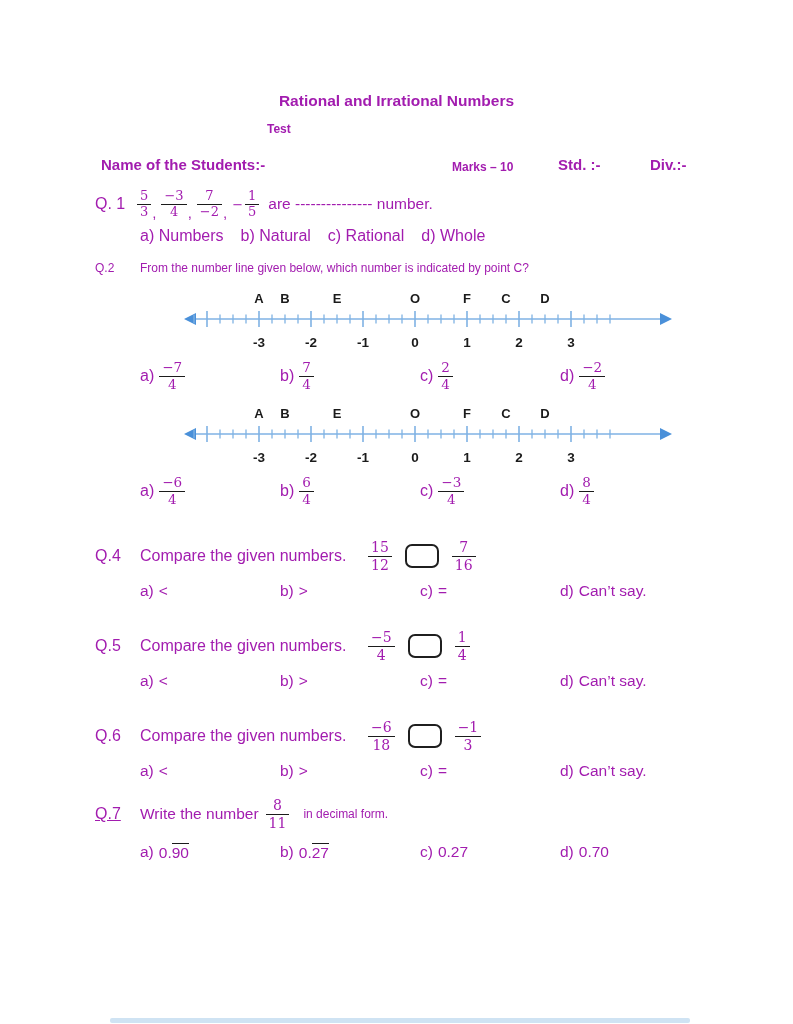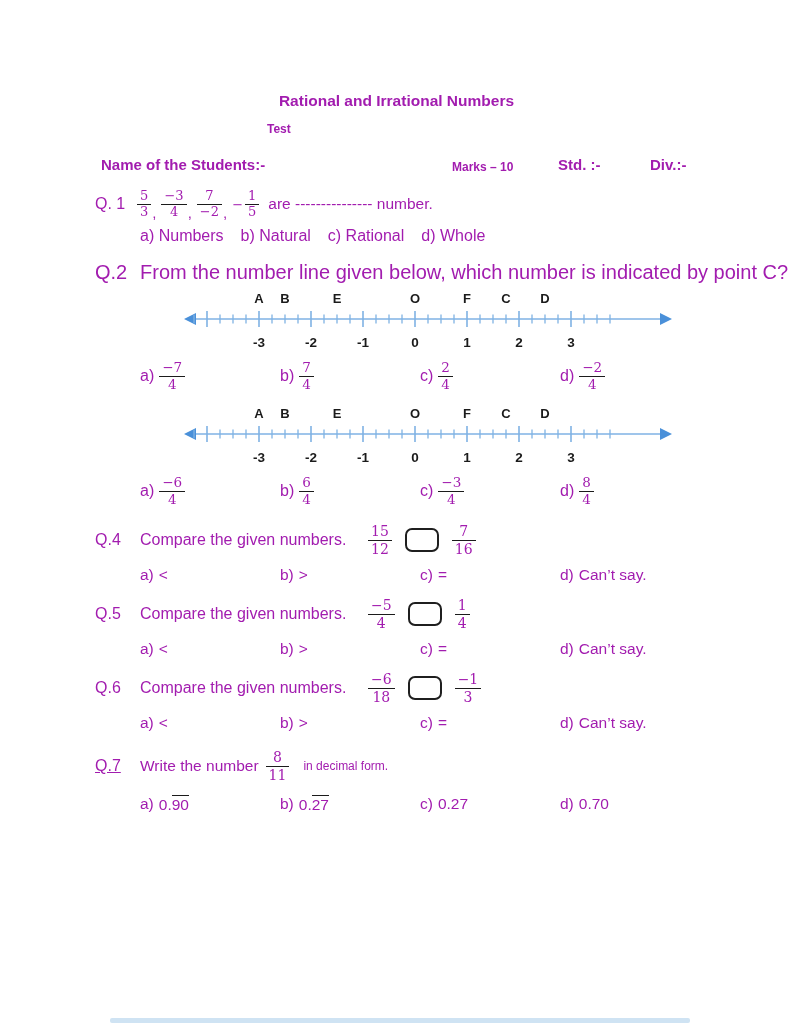--- a/index.html
+++ b/index.html
@@ -13,41 +13,41 @@
   .name{position:absolute;left:101px;}
   .std{position:absolute;left:558px;}
   .divl{position:absolute;left:650px;}
 
   .q1-row{display:flex;align-items:center;padding-left:95px;margin-top:9px;height:40px;font-size:16px;}
   .q1-row .q-num{width:42px;flex:none;}
   .q1-tail{margin-left:9px;font-size:15.5px;}
   .q1-opts{padding-left:140px;margin-top:3px;height:21px;font-size:16px;}
   .q1-opt{margin-right:17px;}
 
-  .q-head{display:flex;padding-left:95px;margin-top:13px;font-size:20px;height:21px;}
+  .q-head{display:flex;padding-left:95px;margin-top:13px;font-size:12px;height:21px;}
   .q-num{width:45px;flex:none;}
   .nl-wrap{margin:5px 0 0 182px;height:66px;}
 
   .opt-row-frac{position:relative;height:42px;margin-top:2px;}
   .opt-row-text{position:relative;height:23px;margin-top:2px;font-size:15.5px;}
   .opt-row-dec{position:relative;height:26px;margin-top:3px;font-size:15.5px;}
   .opt-abs{position:absolute;top:0;display:flex;align-items:center;height:100%;}
   .opt-label{margin-right:5px;}
 
   .frac{display:inline-flex;align-items:center;font-family:"DejaVu Serif",serif;}
   .frac-stack{display:inline-flex;flex-direction:column;align-items:stretch;text-align:center;line-height:1.15;}
   .frac-num{padding:0 3px;border-bottom:1.3px solid #1b1b1b;}
   .frac-den{padding:0 3px;}
   .frac-sm{font-size:13px;}
   .frac-md{font-size:13.5px;}
   .frac-lg{font-size:14px;}
   .frac-pre{margin-right:2px;}
   .comma{align-self:flex-end;margin:0 5px 3px 1px;font-size:15px;}
 
-  .cmp-row{display:flex;align-items:center;padding-left:95px;margin-top:7px;height:42px;font-size:16px;}
+  .cmp-row{display:flex;align-items:center;padding-left:95px;margin-top:23px;height:42px;font-size:16px;}
   .cmp-text{width:228px;}
   .cmp-box{width:34px;height:24px;border:2px solid #1f1f1f;border-radius:7px;margin:0 13px;background:#fff;box-sizing:border-box;}
 
   .q7-row{display:flex;align-items:center;padding-left:95px;margin-top:10px;height:44px;font-size:15.5px;}
   .q7-row .q-num{font-size:16px;text-decoration:underline;}
   .q7-mid{margin:0 7px;}
   .q7-tail{font-size:12px;margin-left:7px;}
   .over{display:inline-block;border-top:1.7px solid #1b1b1b;line-height:1.15;}
 
   .bottom-strip{position:absolute;left:110px;right:103px;bottom:1px;height:5px;border-radius:2px;}

